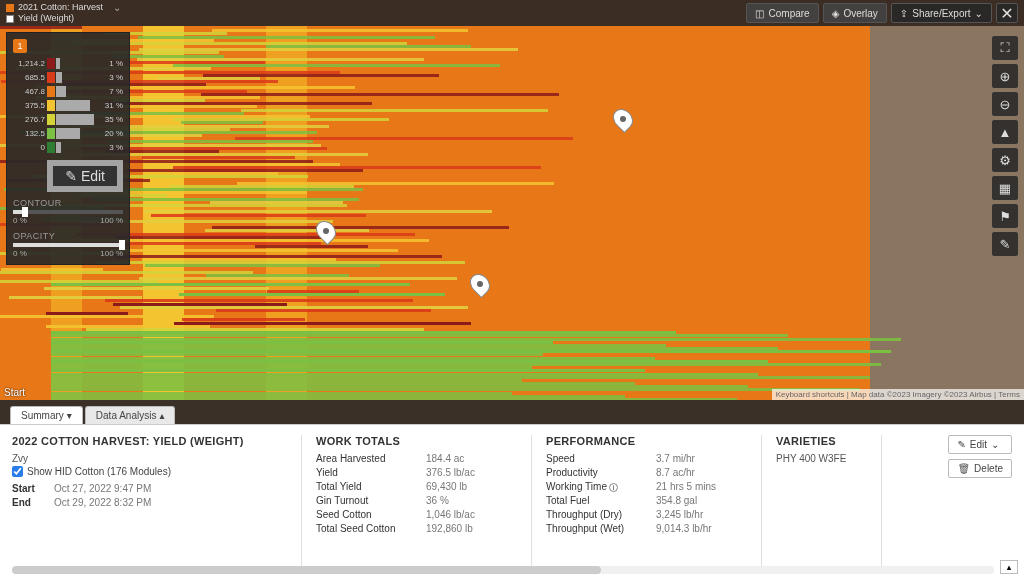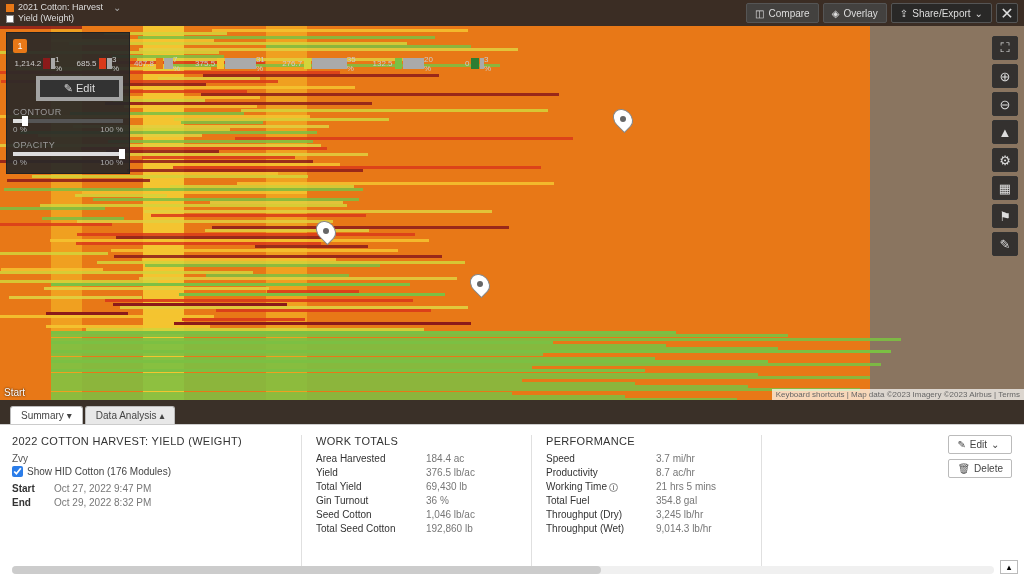--- a/index.html
+++ b/index.html
@@ -21,45 +21,45 @@
   #e87817 30%,#e87817 85%,#8a7560 85%,#8a7560 100%)}
 .stripe{position:absolute;left:0;right:15%;height:3px}
 .pin{position:absolute;width:18px;height:22px;background:#fff;border:1px solid #888;border-radius:50% 50% 50% 0;transform:rotate(-45deg);display:flex;align-items:center;justify-content:center}
 .pin::after{content:"";width:6px;height:6px;background:#666;border-radius:50%;transform:rotate(45deg)}
 .goog{position:absolute;bottom:2px;left:4px;font-size:10px;color:#fff;text-shadow:0 0 2px #000}
 .attrib{position:absolute;bottom:0;right:0;font-size:8px;color:#666;background:rgba(255,255,255,0.7);padding:1px 4px}
 
 .legend{position:absolute;top:32px;left:6px;width:124px;background:rgba(40,40,40,0.92);border:1px solid #222;padding:6px;z-index:40;color:#ccc;font-size:9px}
 .legend-top{display:flex;align-items:center;margin-bottom:4px}
 .legend-badge{background:#e87817;color:#fff;width:14px;height:14px;font-size:9px;display:flex;align-items:center;justify-content:center;border-radius:2px}
-.legend-rows{display:flex;gap:1px;margin-bottom:6px}
+.legend-rows{display:flex;flex-direction:column;gap:1px;margin-bottom:6px}
 .lr{display:flex;align-items:center;height:13px}
 .lr-val{width:32px;text-align:right;font-size:8px;margin-right:2px}
 .lr-col{width:8px;height:11px}
 .lr-bar{height:11px;background:#aaa;margin-left:1px}
 .lr-pct{margin-left:auto;font-size:8px}
-.editbtn{background:#333;border:4px solid #a3a3a3;color:#ddd;font-size:11px;padding:2px 24px;float:right;cursor:pointer}
+.editbtn{background:#333;border:6px solid #a3a3a3;color:#ddd;font-size:14px;padding:2px 12px;float:right;cursor:pointer}
 .sect-label{font-size:9px;color:#999;margin:6px 0 2px;letter-spacing:0.5px}
 .slider-track{position:relative;height:4px;background:#555;margin:2px 0}
 .slider-fill{position:absolute;height:100%;background:#ddd}
 .slider-thumb{position:absolute;top:-3px;width:6px;height:10px;background:#fff}
 .slider-labels{display:flex;justify-content:space-between;font-size:8px;color:#aaa}
 
 .rtools{position:absolute;top:36px;right:6px;display:flex;flex-direction:column;gap:4px;z-index:40}
 .rt{width:26px;height:24px;background:rgba(40,40,40,0.88);border:1px solid #333;color:#ddd;display:flex;align-items:center;justify-content:center;cursor:pointer;font-size:13px;border-radius:2px}
 
 .tabs{position:absolute;bottom:152px;left:10px;display:flex;gap:2px;z-index:30}
 .tab{background:#e8e8e8;border:1px solid #bbb;border-bottom:none;padding:3px 10px;font-size:10px;color:#444;border-radius:3px 3px 0 0;cursor:pointer;display:flex;align-items:center;gap:3px}
 .tab.active{background:#fff}
 
 .bottom{position:absolute;bottom:0;left:0;right:0;height:152px;background:#fff;border-top:1px solid #ccc;display:flex;padding:10px 12px 4px;gap:0;z-index:20}
 .col{padding:0 14px;border-right:1px solid #e0e0e0;display:flex;flex-direction:column}
 .col:first-child{padding-left:0;width:290px}
 .col:last-child{border-right:none}
-.col-title{font-size:11px;font-weight:normal;color:#333;margin-bottom:6px;letter-spacing:0.3px}
+.col-title{font-size:11px;font-weight:bold;color:#333;margin-bottom:6px;letter-spacing:0.3px}
 .link{color:#4a8b3a;font-size:10px;display:flex;align-items:center;gap:4px;margin-bottom:6px;cursor:pointer}
 .link-ico{width:10px;height:10px;border:1.5px solid #4a8b3a;border-radius:50%;position:relative}
 .small{font-size:10px;color:#555;margin-bottom:2px}
 .smaller{font-size:9px;color:#888;margin-bottom:8px}
 .chk-row{font-size:10px;color:#444;display:flex;align-items:flex-start;gap:4px;margin-bottom:6px}
 .chk{width:11px;height:11px;accent-color:#2b7de9}
 .kv{display:flex;font-size:10px;color:#555;margin-bottom:3px}
 .kv .k{width:110px;color:#333}
 .kv .v{color:#777}
 .kv-narrow .k{width:42px;font-weight:bold}
@@ -394,20 +394,24 @@
         <div class="kv">
           <span class="k">Throughput (Dry)</span>
           <span class="v">3,245 lb/hr</span>
         </div>
         <div class="kv">
           <span class="k">Throughput (Wet)</span>
           <span class="v">9,014.3 lb/hr</span>
         </div>
       </div>
   </div>
+  <div class="col" style="width:120px">
+    <div class="col-title">VARIETIES</div>
+    <div class="small">PHY 400 W3FE</div>
+  </div>
   <div class="actcol">
     <button class="actbtn">✎ <span>Edit</span> ⌄</button>
     <button class="actbtn">🗑 <span>Delete</span></button>
   </div>
   <div class="hscroll">
       <div class="hscroll-thumb"></div>
     </div>
   <div class="collapse">▴</div>
 </div>
 

